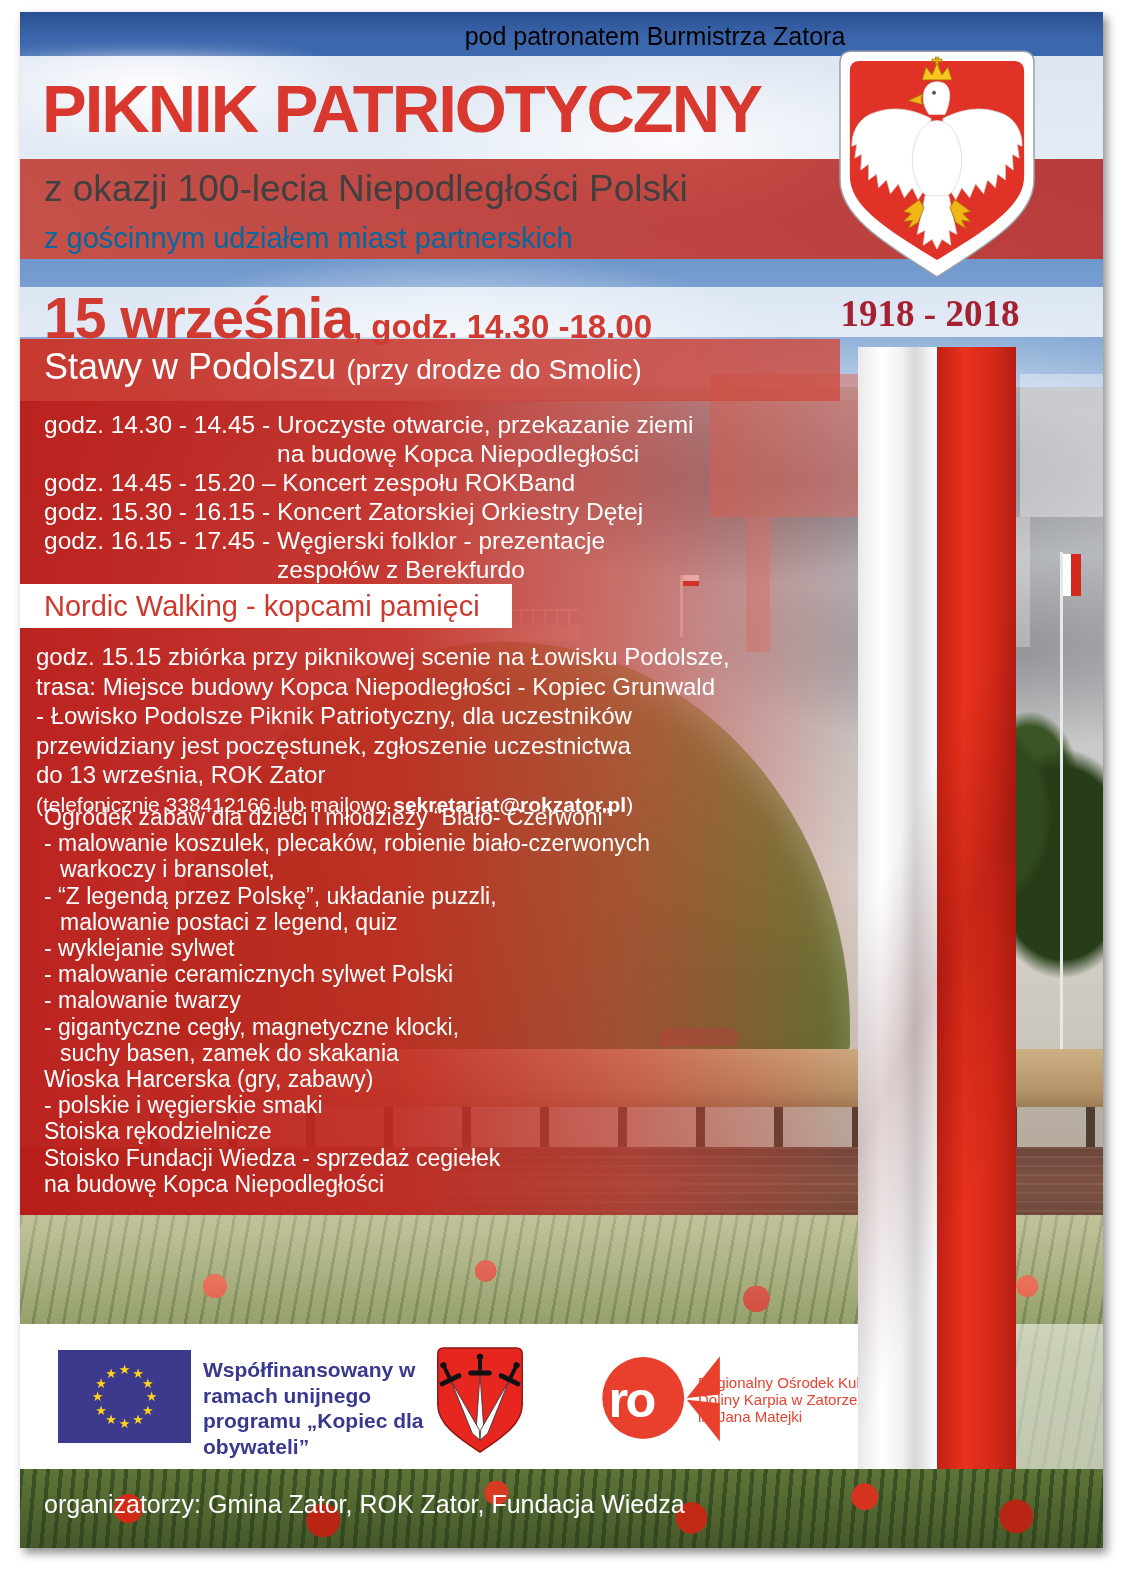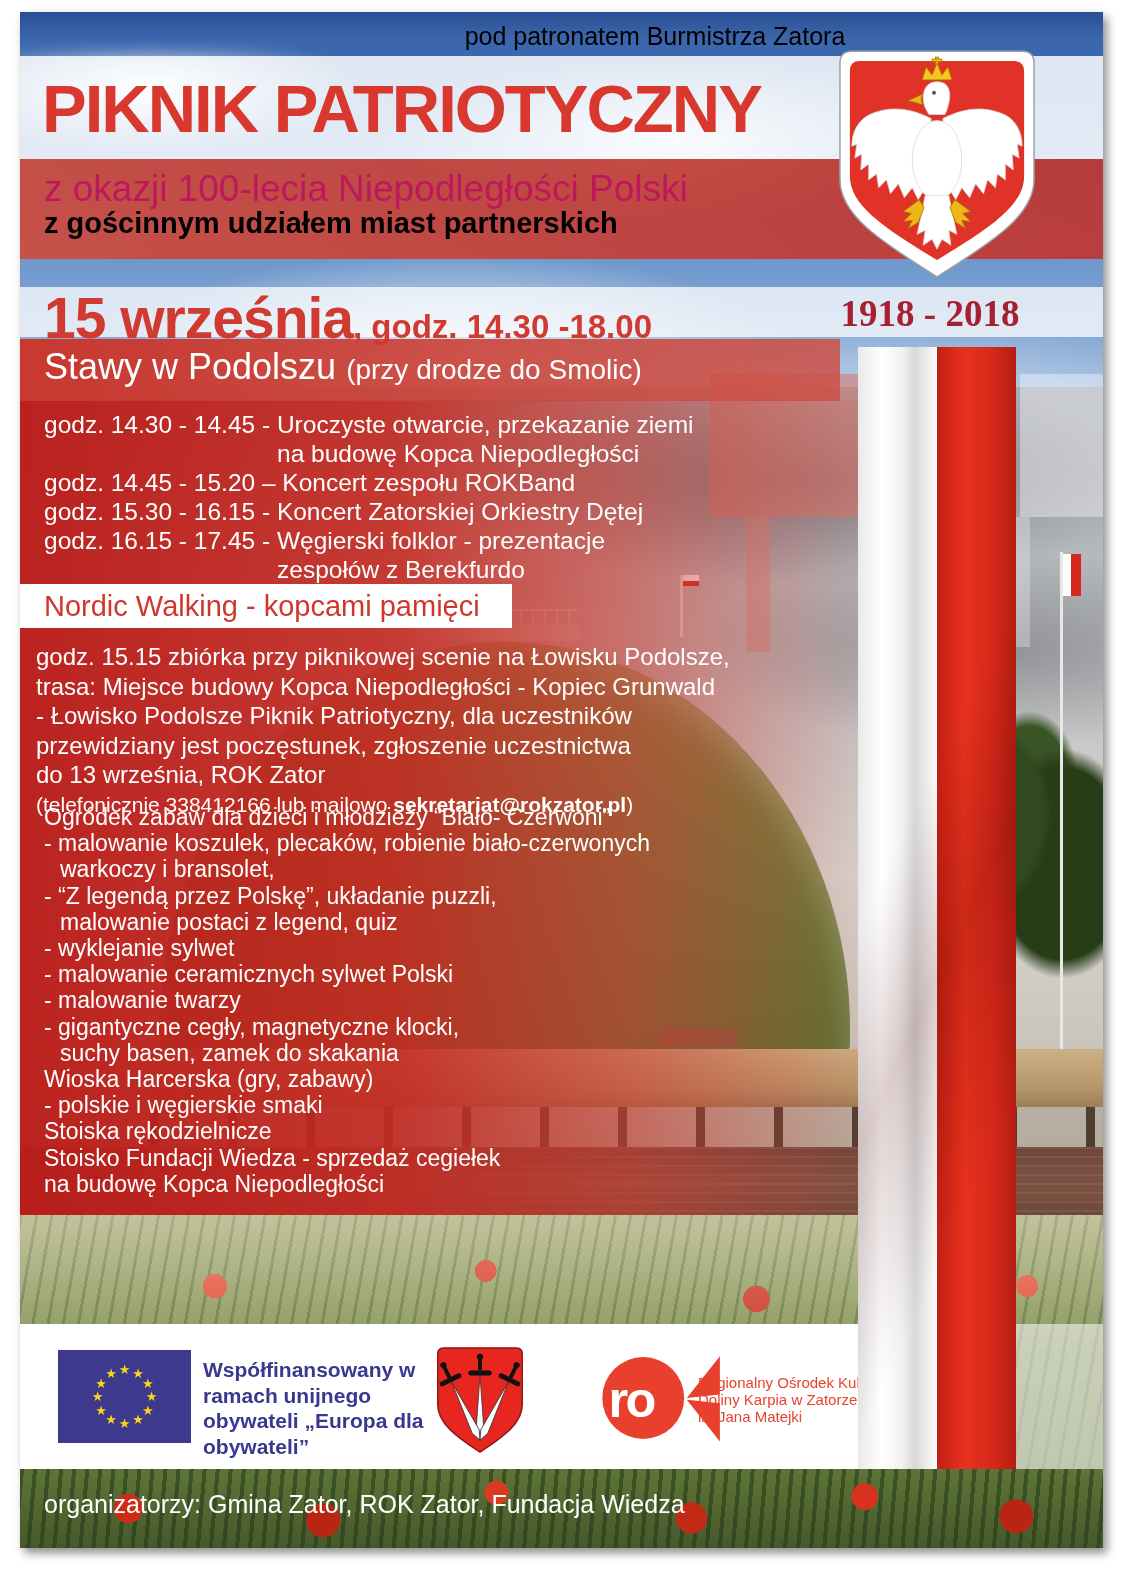--- a/index.html
+++ b/index.html
@@ -93,22 +93,22 @@
   .ribbon .white{position:absolute;left:0;top:0;width:50%;height:100%;
     background:linear-gradient(90deg,#e9e9e9 0%,#ffffff 30%,#f2f2f2 55%,#d8d8d8 72%,#fdfdfd 100%);}
   .ribbon .red{position:absolute;left:50%;top:0;width:50%;height:100%;
     background:linear-gradient(90deg,#c21f14 0%,#e8321d 35%,#d6291a 70%,#b51d12 100%);}
   .ribbon .shade{position:absolute;left:0;top:0;width:100%;height:100%;
     background:linear-gradient(115deg,transparent 40%,rgba(80,0,0,.18) 55%,transparent 75%);}
 
   
   .patronage{left:200px;top:10px;width:870px;text-align:center;color:#000000;font-size:25px;z-index:4;}
   .title{left:22px;top:58px;color:#d8382e;font-size:67px;font-weight:bold;letter-spacing:-2px;z-index:4;white-space:nowrap;}
-  .sub1{left:24px;top:156px;color:#be185d;font-size:37px;z-index:4;white-space:nowrap;}
-  .sub2{left:24px;top:195px;color:#000000;font-size:29px;z-index:4;white-space:nowrap;font-weight:bold;}
+  .sub1{left:24px;top:156px;color:#404040;font-size:37px;z-index:4;white-space:nowrap;}
+  .sub2{left:24px;top:210px;color:#0369a1;font-size:29px;z-index:4;white-space:nowrap;}
   .date-line{left:24px;top:273px;z-index:4;white-space:nowrap;color:#d13a30;}
   .date-big{font-size:57px;font-weight:bold;letter-spacing:-1px;}
   .date-small{font-size:33px;font-weight:bold;}
   .years{left:790px;top:280px;width:240px;text-align:center;color:#a52030;z-index:4;
     font-family:Liberation Serif, serif;font-weight:bold;font-size:37px;}
   .stawy{left:24px;top:334px;z-index:4;white-space:nowrap;color:#ffffff;}
   .stawy-main{font-size:36px;}
   .stawy-note{font-size:28px;margin-top:12px;}
   .schedule{left:24px;top:398px;z-index:4;color:#ffffff;font-size:24.5px;line-height:29px;white-space:nowrap;}
   .schedule .cont{padding-left:233px;}
@@ -259,21 +259,21 @@
           <text x="43.1" y="64.5">★</text>
         <text x="39.5" y="51">★</text>
           <text x="43.1" y="37.5">★</text>
           <text x="53" y="27.6">★</text>
       </g>
     </svg>
   </div>
   <div class="abs eu-text">
     <div>Współfinansowany w</div>
     <div>ramach unijnego</div>
-    <div>obywateli „Europa dla</div>
+    <div>programu „Kopiec dla</div>
     <div>obywateli”</div>
   </div>
 
   <div class="abs zator-crest">
     <svg width="90" height="108" viewBox="0 0 90 110">
       <path d="M8,2 H82 Q88,2 88,8 V60 C88,78 70,92 45,108 C20,92 2,78 2,60 V8 Q2,2 8,2 Z" fill="#e6261f" stroke="#8f1410" stroke-width="1.5"></path>
       <g id="sword">
         <polygon points="45,30 41,86 45,96 49,86" fill="#ffffff" stroke="#333333" stroke-width="0.8"></polygon>
         <rect x="33" y="25" width="24" height="5" rx="2.5" fill="#111111"></rect>
         <rect x="43" y="13" width="4" height="12" fill="#111111"></rect>

